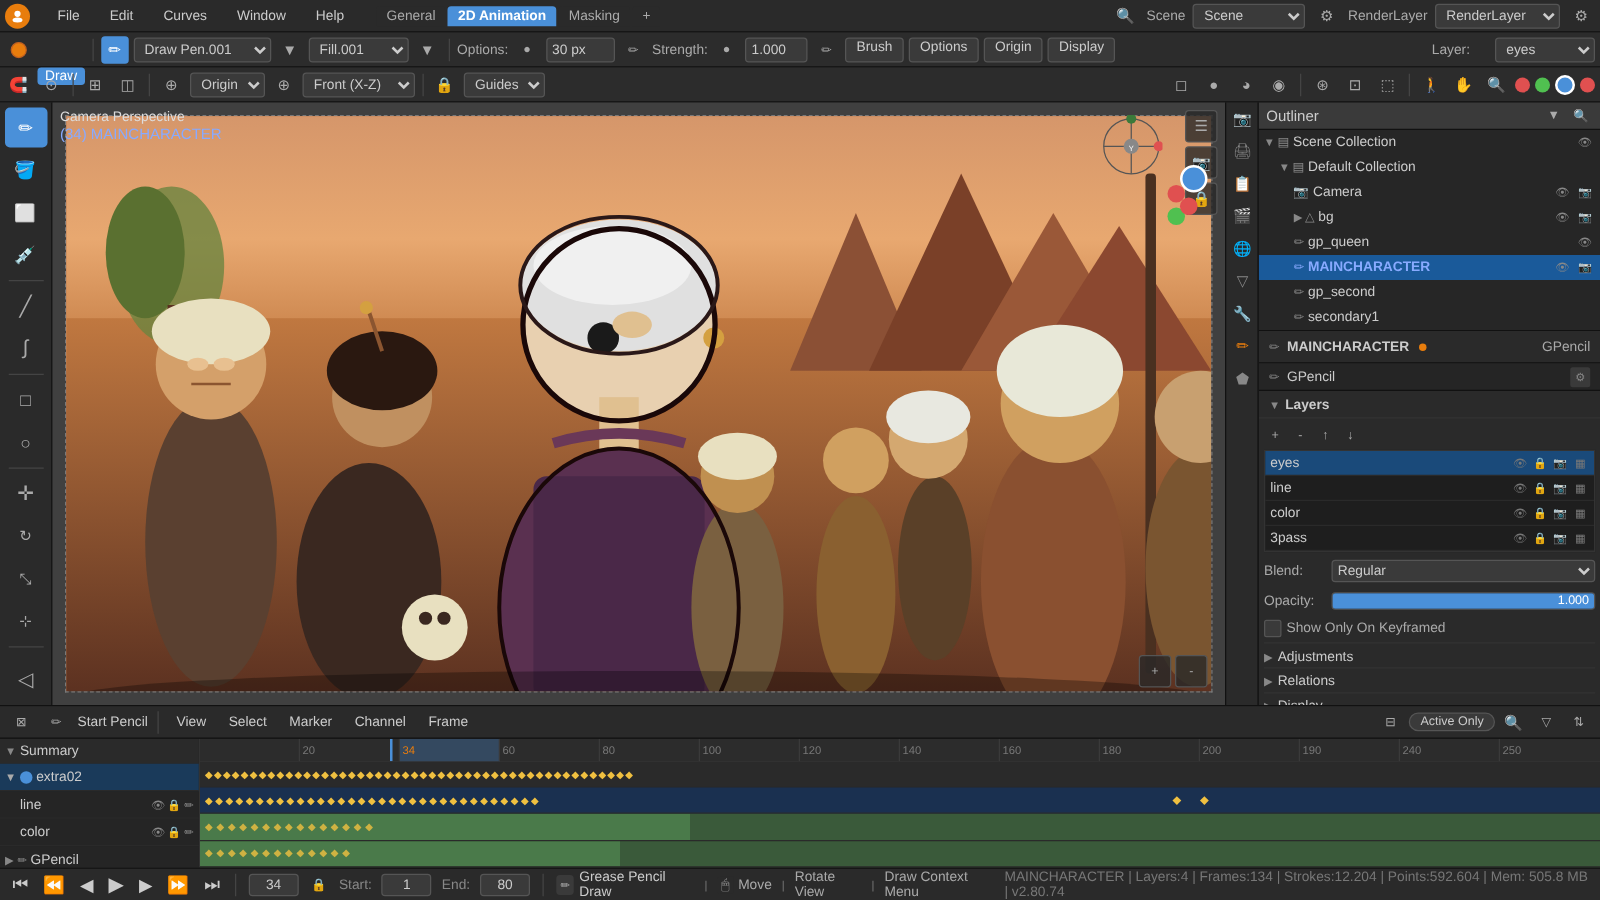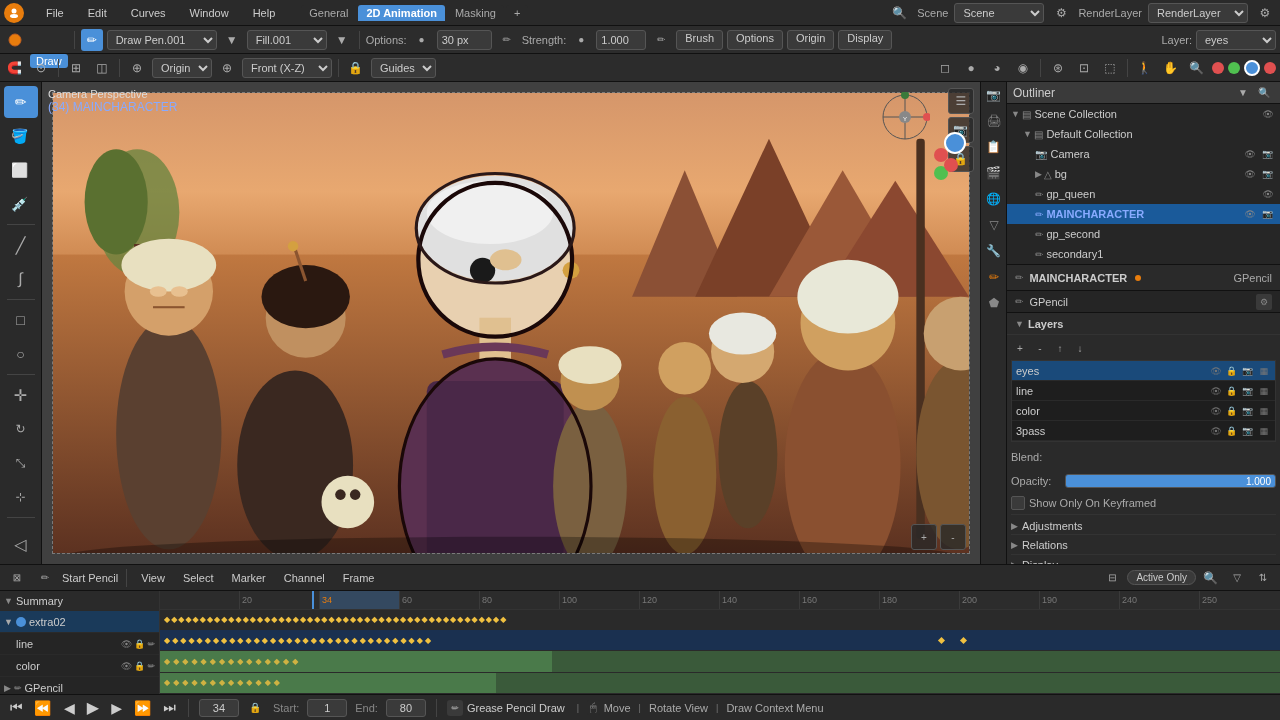--- a/index.html
+++ b/index.html
@@ -169,21 +169,21 @@
   <input class="toolbar-input" value="30 px" style="width: 55px;">
   <div class="tool-icon" style="font-size:10px;">✏</div>
   <span class="toolbar-label">Strength:</span>
   <div class="tool-icon" style="font-size:10px;">●</div>
   <input class="toolbar-input" value="1.000" style="width: 50px;">
   <div class="tool-icon" style="font-size:10px;">✏</div>
   <div class="toolbar-btn">Brush</div>
   <div class="toolbar-btn">Options</div>
   <div class="toolbar-btn">Origin</div>
   <div class="toolbar-btn">Display</div>
-  <div style="margin-left:auto; display:flex; align-items:center; gap:4px;">
+  <div style="margin-left:auto; display:flex; align-items:center; gap:20px;">
     <span class="toolbar-label">Layer:</span>
     <select class="toolbar-select" style="width:80px;">
       <option>eyes</option>
     </select>
   </div>
 </div>
 
 <div id="header-toolbar2">
   <div class="tool-icon">🧲</div>
   <div class="tool-icon">⊙</div>
@@ -541,20 +541,23 @@
                   <span class="layer-action">👁</span>
                   <span class="layer-action">🔒</span>
                   <span class="layer-action">📷</span>
                   <span class="layer-action">▦</span>
                 </div>
               </div>
             </div>
 
             <div class="blend-row">
               <span class="blend-label">Blend:</span>
+              <select class="blend-select">
+                <option>Regular</option>
+              </select>
             </div>
 
             <div class="opacity-row" style="margin-bottom:4px;">
               <span class="opacity-label">Opacity:</span>
               <div class="opacity-bar">
                 <div class="opacity-fill" style="width:100%;"></div>
                 <span class="opacity-val">1.000</span>
               </div>
             </div>
 
@@ -721,13 +724,14 @@
     <span style="font-size:11px; color:#aaa; background:#2a2a2a; padding:1px 3px; border-radius:2px;">🖱</span>
     <span style="font-size:11px; color:#aaa;">Move</span>
   </div>
 
   <span style="font-size:9px; color:#777;">|</span>
   <span style="font-size:11px; color:#aaa;">Rotate View</span>
 
   <span style="font-size:9px; color:#777;">|</span>
   <span style="font-size:11px; color:#aaa;">Draw Context Menu</span>
 
+  <div style="margin-left:auto; font-size:11px; color:#777;">MAINCHARACTER | Layers:4 | Frames:134 | Strokes:12.204 | Points:592.604 | Mem: 505.8 MB | v2.80.74</div>
 </div>
 
 </body></html>

